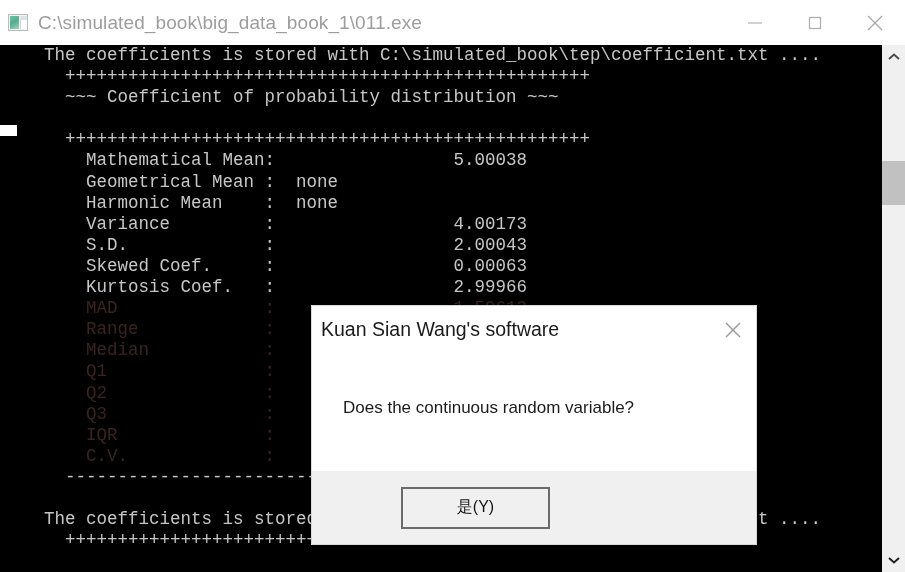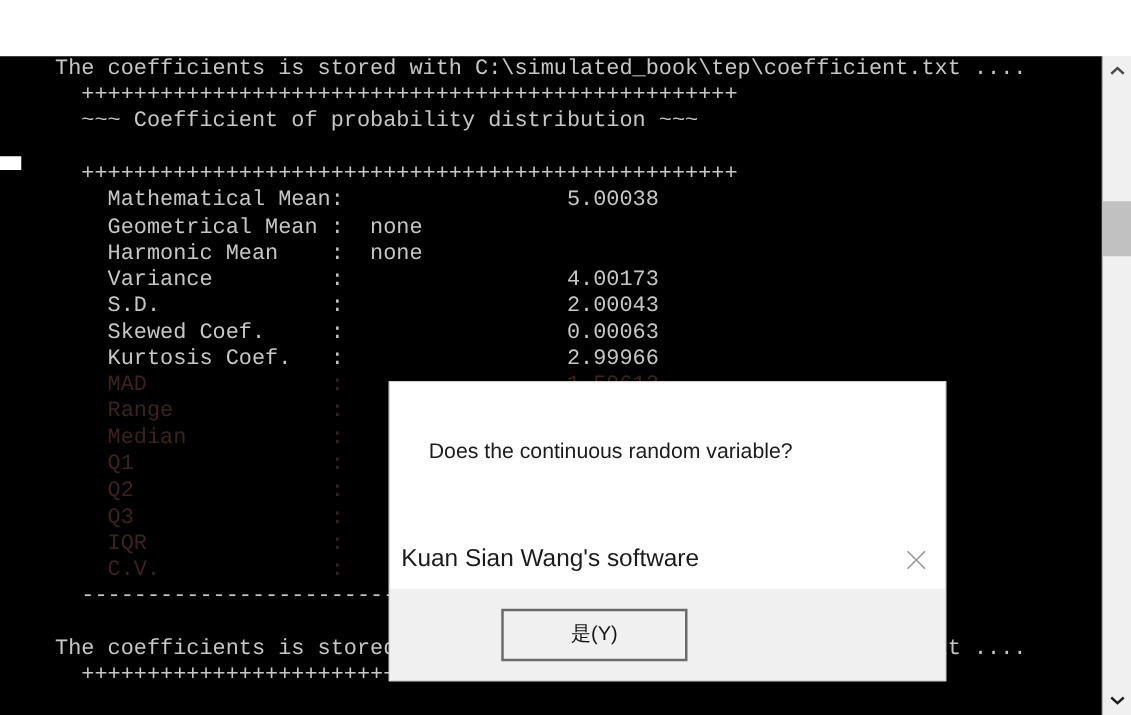--- a/index.html
+++ b/index.html
@@ -192,20 +192,45 @@
   }
   .dlg-btn.focused {
     border: 2px solid #6b6b6b;
   }
 </style>
 </head>
 <body>
 
 <div id="app-window">
 
+  <div id="titlebar">
+    <div id="app-icon">
+      <div class="ic-left"></div>
+      <div class="ic-right"></div>
+      <div class="ic-bar"></div>
+    </div>
+    <div id="window-title">C:\simulated_book\big_data_book_1\011.exe</div>
+
+    <div class="caption-btn">
+      <svg width="22" height="22" viewBox="0 0 22 22">
+        <line x1="4" y1="11" x2="18" y2="11" stroke="#b8b8b8" stroke-width="1.3"></line>
+      </svg>
+    </div>
+    <div class="caption-btn">
+      <svg width="22" height="22" viewBox="0 0 22 22">
+        <rect x="5.5" y="5.5" width="11" height="11" fill="none" stroke="#b0b0b0" stroke-width="1.3"></rect>
+      </svg>
+    </div>
+    <div class="caption-btn">
+      <svg width="26" height="26" viewBox="0 0 26 26">
+        <line x1="6" y1="6" x2="20" y2="20" stroke="#a9a9a9" stroke-width="1.3"></line>
+        <line x1="20" y1="6" x2="6" y2="20" stroke="#a9a9a9" stroke-width="1.3"></line>
+      </svg>
+    </div>
+  </div>
 
   <div id="console">
     <div id="console-text"><div class="line">The coefficients is stored with C:\simulated_book\tep\coefficient.txt ....</div><div class="line">  ++++++++++++++++++++++++++++++++++++++++++++++++++</div><div class="line">  ~~~ Coefficient of probability distribution ~~~</div><div class="line blank"> </div><div class="line">  ++++++++++++++++++++++++++++++++++++++++++++++++++</div><div class="line">    Mathematical Mean:                 5.00038</div><div class="line">    Geometrical Mean :  none</div><div class="line">    Harmonic Mean    :  none</div><div class="line">    Variance         :                 4.00173</div><div class="line">    S.D.             :                 2.00043</div><div class="line">    Skewed Coef.     :                 0.00063</div><div class="line">    Kurtosis Coef.   :                 2.99966</div><div class="line dim">    MAD              :                 1.59613</div><div class="line dim">    Range            :</div><div class="line dim">    Median           :</div><div class="line dim">    Q1               :</div><div class="line dim">    Q2               :</div><div class="line dim">    Q3               :</div><div class="line dim">    IQR              :</div><div class="line dim">    C.V.             :</div><div class="line">  --------------------------------------------------</div><div class="line blank"> </div><div class="line">The coefficients is stored with C:\simulated_book\tep\coefficient.txt ....</div><div class="line">  ++++++++++++++++++++++++++++++++++++++++++++++++++</div></div>
     <div id="console-cursor"></div>
   </div>
 
   <div id="scrollbar">
     <div class="sb-arrow" id="sb-up">
       <svg width="14" height="10" viewBox="0 0 14 10">
         <polyline points="2,7 7,2.5 12,7" fill="none" stroke="#4a4a4a" stroke-width="1.9"></polyline>
@@ -215,30 +240,30 @@
       <div id="sb-thumb"></div>
     </div>
     <div class="sb-arrow" id="sb-down">
       <svg width="14" height="10" viewBox="0 0 14 10">
         <polyline points="2,3 7,7.5 12,3" fill="none" stroke="#1f1f1f" stroke-width="1.9"></polyline>
       </svg>
     </div>
   </div>
 
   <div id="dialog">
-    <div id="dialog-body">
-      <div id="dialog-message">Does the continuous random variable?</div>
-    </div>
     <div id="dialog-titlebar">
       <div id="dialog-title">Kuan Sian Wang's software</div>
       <div id="dialog-close">
         <svg width="24" height="24" viewBox="0 0 24 24">
           <line x1="5" y1="5" x2="19" y2="19" stroke="#9a9a9a" stroke-width="1.4"></line>
           <line x1="19" y1="5" x2="5" y2="19" stroke="#9a9a9a" stroke-width="1.4"></line>
         </svg>
       </div>
     </div>
+    <div id="dialog-body">
+      <div id="dialog-message">Does the continuous random variable?</div>
+    </div>
     <div id="dialog-footer">
       <button class="dlg-btn focused">是(Y)</button>
     </div>
   </div>
 
 </div>
 
 </body></html>

